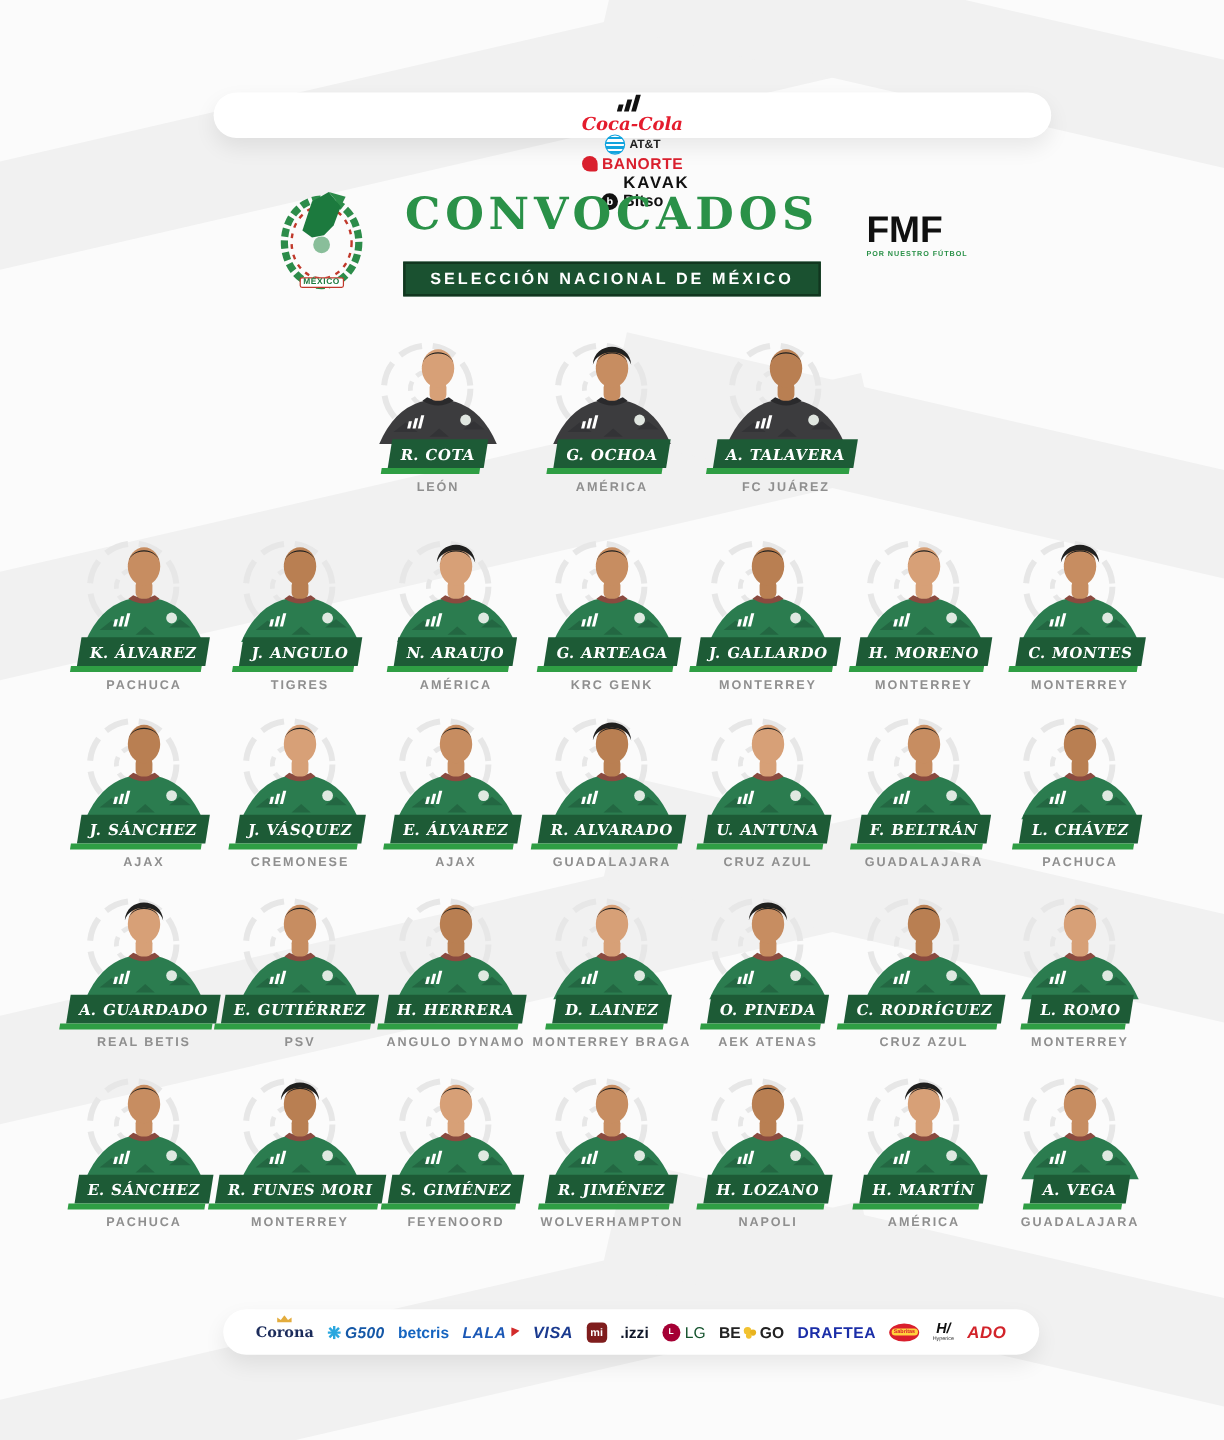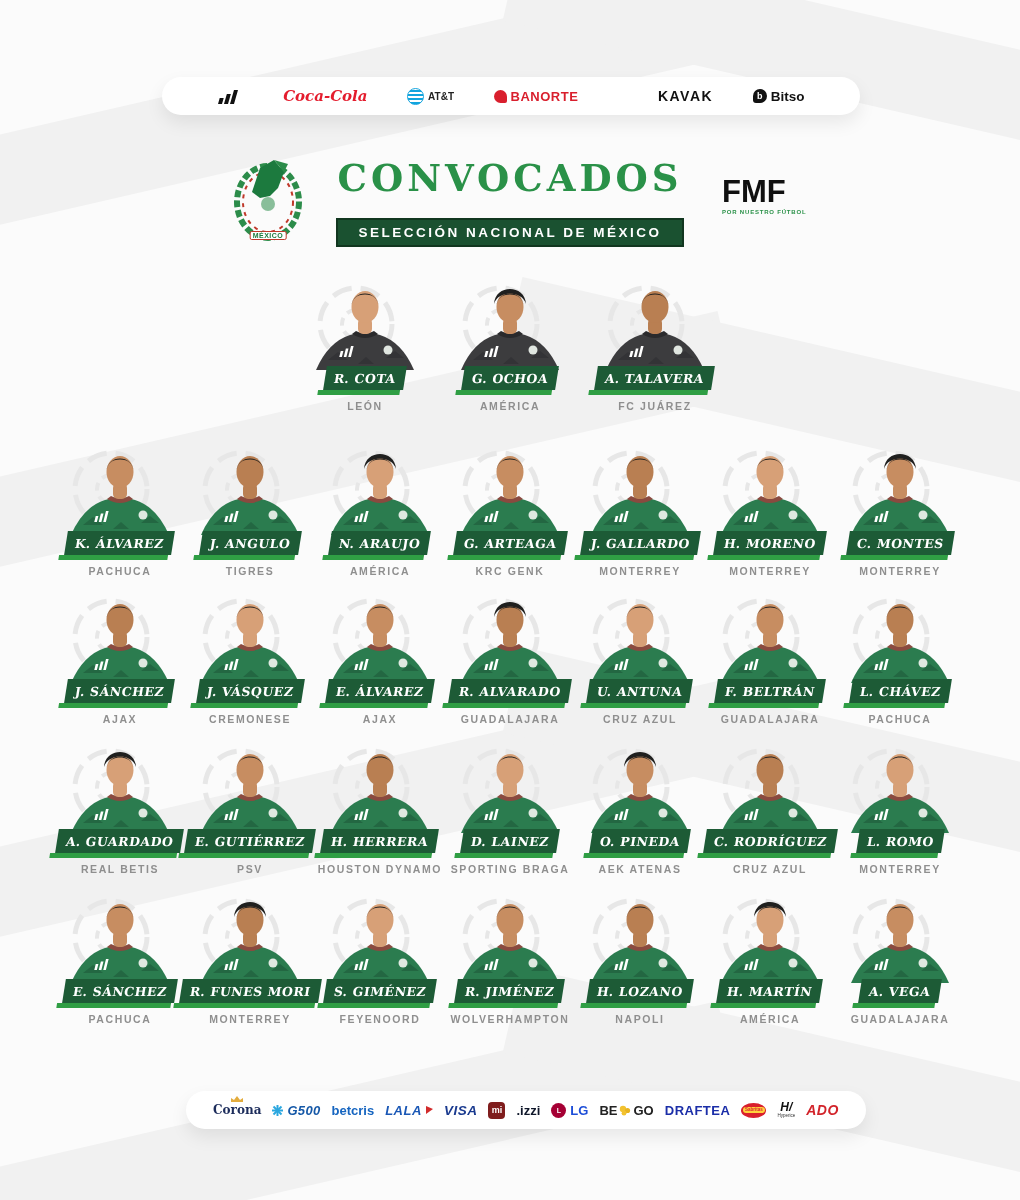--- a/index.html
+++ b/index.html
@@ -13,21 +13,21 @@
   .chev.a4{top:386px;left:500px;transform:rotate(13deg);}
   .chev.a5{top:790px;left:-240px;transform:rotate(-13deg);}
   .chev.a6{top:756px;left:500px;transform:rotate(13deg);}
   .chev.a7{top:1110px;left:-240px;transform:rotate(-13deg);}
   .chev.a8{top:1076px;left:500px;transform:rotate(13deg);}
 
   
   .pill{position:absolute;background:#fff;border-radius:20px;
         box-shadow:0 8px 18px rgba(0,0,0,.08);display:flex;align-items:center;
         justify-content:space-evenly;padding:0 16px;}
-  .pill.top{left:162px;top:77px;width:666px;height:38px;}
+  .pill.top{left:178px;top:77px;width:666px;height:38px;flex-direction:column;}
   .pill.bottom{left:186px;top:1091px;width:648px;height:38px;}
   .lg{display:flex;align-items:center;gap:4px;white-space:nowrap;}
 
   .lg-coke{color:#e41c2d;font-family:"DejaVu Serif",serif;font-style:italic;font-weight:bold;font-size:15px;}
   .att-globe{width:15px;height:15px;border-radius:50%;border:1px solid #12a4de;
              background:repeating-linear-gradient(0deg,#12a4de 0 2px,#fff 2px 4px);}
   .lg-att span.t{font-weight:bold;font-size:10px;color:#222;}
   .banorte-ic{width:13px;height:13px;background:#d91f2d;border-radius:50% 50% 2px 50%;}
   .lg-banorte span.t{color:#d91f2d;font-weight:800;font-size:13px;letter-spacing:.5px;}
   .lg-kavak{font-weight:800;font-size:14px;letter-spacing:1.5px;color:#111;padding-left:40px;}
@@ -69,21 +69,21 @@
   .lg-corona .crown{position:absolute;top:-7px;left:50%;transform:translateX(-50%);line-height:0;}
   .lg-g500 .t{color:#1558a7;font-style:italic;font-weight:800;font-size:13px;letter-spacing:.3px;}
   .lg-betcris{color:#1665c0;font-weight:800;font-size:13px;}
   .lg-lala .t{color:#1a57b5;font-style:italic;font-weight:800;font-size:13px;letter-spacing:.5px;}
   .lg-visa{color:#1a3a8f;font-style:italic;font-weight:800;font-size:13.5px;letter-spacing:.5px;}
   .lg-mi{width:17px;height:17px;background:#7f1d1d;border-radius:4px;color:#fff;font-weight:800;
          font-size:9px;display:flex;align-items:center;justify-content:center;}
   .lg-izzi{color:#0f172a;font-weight:800;font-size:13px;}
   .lg-circ{width:15px;height:15px;border-radius:50%;background:#a50034;display:flex;
            align-items:center;justify-content:center;color:#fff;font-size:7px;font-weight:bold;}
-  .lg-lg .t{color:#1d4ed8;font-weight:700;font-size:13px;}
+  .lg-lg .t{color:#14532d;font-weight:400;font-size:13px;}
   .lg-bego{font-weight:800;font-size:13px;color:#222;gap:2px;}
   .lg-draftea{color:#1b2ea8;font-weight:800;font-size:13px;letter-spacing:.5px;}
   .lg-sabritas{width:25px;height:15px;background:#d91f2d;border-radius:50%;display:flex;
                align-items:center;justify-content:center;}
   .lg-sabritas .band{background:#ffd23c;border-radius:6px;font-size:4.5px;color:#d91f2d;
                      font-weight:bold;padding:0 2px;line-height:6px;}
   .lg-hyperice{flex-direction:column;gap:0;line-height:1;}
   .lg-hyperice .h{font-style:italic;font-weight:900;font-size:12px;color:#111;}
   .lg-hyperice .sub{font-size:4.5px;color:#333;margin-top:1px;}
   .lg-ado{color:#d2232a;font-style:italic;font-weight:900;font-size:14px;letter-spacing:.5px;}
@@ -700,21 +700,21 @@
       <rect x="0" y="5" width="2.6" height="6"></rect>
               <rect x="4.5" y="2.5" width="2.6" height="8.5"></rect>
               <rect x="9" y="0" width="2.6" height="11"></rect>
     </g>
     <circle cx="88" cy="72" r="4.5" fill="#e9efe9" opacity="0.95"></circle>
   </svg>
         </div>
     <div class="plate">
       <span class="pname">H. HERRERA</span>
     </div>
-    <div class="club">HOUSTON DYNAMO</div>
+    <div class="club">ANGULO DYNAMO</div>
   </div>
 
   <div class="card">
     <div class="photo">
           <svg viewBox="0 0 130 92" width="130" height="92">
     <g fill="none" stroke="#e7e7e7">
       <circle cx="56" cy="46" r="36" stroke-width="5" stroke-dasharray="20 9"></circle>
       <circle cx="56" cy="46" r="14" stroke-width="4" stroke-dasharray="8 6"></circle>
     </g>
     <path d="M16,92 Q28,64 50,57 L65,53 L80,57 Q102,64 114,92 Z" fill="#2b7c4f"></path>
@@ -728,21 +728,21 @@
       <rect x="0" y="5" width="2.6" height="6"></rect>
               <rect x="4.5" y="2.5" width="2.6" height="8.5"></rect>
               <rect x="9" y="0" width="2.6" height="11"></rect>
     </g>
     <circle cx="88" cy="72" r="4.5" fill="#e9efe9" opacity="0.95"></circle>
   </svg>
         </div>
     <div class="plate">
       <span class="pname">D. LAINEZ</span>
     </div>
-    <div class="club">SPORTING BRAGA</div>
+    <div class="club">MONTERREY BRAGA</div>
   </div>
 
   <div class="card">
     <div class="photo">
           <svg viewBox="0 0 130 92" width="130" height="92">
     <g fill="none" stroke="#e7e7e7">
       <circle cx="56" cy="46" r="36" stroke-width="5" stroke-dasharray="20 9"></circle>
       <circle cx="56" cy="46" r="14" stroke-width="4" stroke-dasharray="8 6"></circle>
     </g>
     <path d="M16,92 Q28,64 50,57 L65,53 L80,57 Q102,64 114,92 Z" fill="#2b7c4f"></path>

